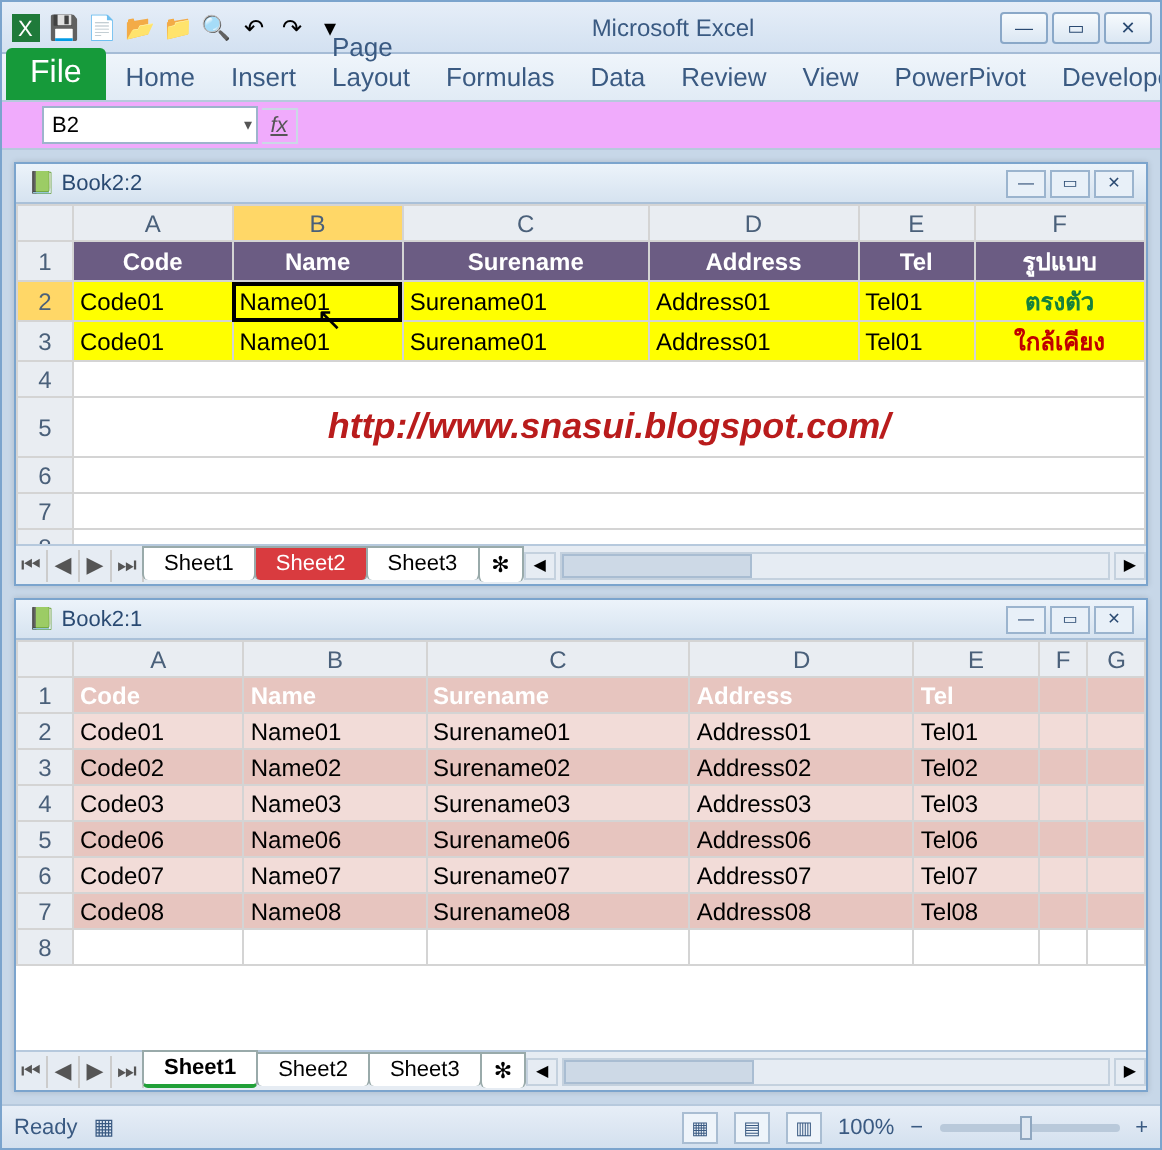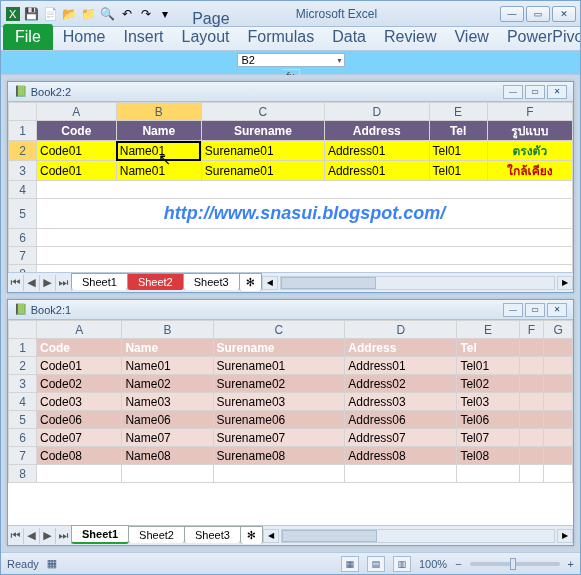--- a/index.html
+++ b/index.html
@@ -7,24 +7,24 @@
 
 .titlebar{height:26px;background:linear-gradient(#e6eef8,#d3e1f1);display:flex;align-items:center;padding:0 4px;border-bottom:1px solid #a5bcd6;}
 .qat{display:flex;align-items:center;gap:3px;}
 .qat .ic{width:16px;height:16px;display:flex;align-items:center;justify-content:center;font-size:12px;}
 .app-title{flex:1;text-align:center;color:#3a5a82;font-size:12px;}
 .win-btns{display:flex;gap:2px;}
 .win-btns .wb{width:24px;height:16px;border:1px solid #8aa8c8;border-radius:2px;background:linear-gradient(#f6fafd,#dbe7f3);display:flex;align-items:center;justify-content:center;font-size:9px;color:#2a4a72;}
 
 .ribbon{height:24px;background:linear-gradient(#eff5fb,#e1ebf5);display:flex;align-items:flex-end;padding:0 2px;border-bottom:1px solid #b6c9dd;gap:2px;}
 .filetab{background:#169a3a;color:#fff;padding:4px 12px;border-radius:3px 3px 0 0;font-size:16px;}
-.rtab{padding:4px 8px;color:#3a5a82;font-size:16px;cursor:default;text-align:right;}
+.rtab{padding:4px 8px;color:#3a5a82;font-size:13px;cursor:default;}
 .rib-help{margin-left:auto;display:flex;gap:6px;padding-right:6px;}
 
-.fbar{height:24px;background:#7dd3fc;display:flex;align-items:center;border-bottom:1px solid #b6c9dd;padding:2px 5px;gap:2px;flex-direction:column;}
+.fbar{height:24px;background:#f0abfc;display:flex;align-items:center;border-bottom:1px solid #b6c9dd;padding:2px 20px;gap:2px;}
 .namebox{width:108px;height:19px;border:1px solid #9db4cc;background:#fff;display:flex;align-items:center;padding:0 4px;position:relative;}
 .namebox .dd{position:absolute;right:2px;color:#555;font-size:8px;}
 .fx{width:18px;height:18px;display:flex;align-items:center;justify-content:center;font-style:italic;color:#555;border:1px solid #cbd8e6;border-left:none;text-decoration:underline;}
 .formula-input{flex:1;height:19px;border:1px solid #9db4cc;background:#fff;padding:0 4px;font-size:12px;}
 
 .mdi{flex:1;background:#c7d7e8;padding:6px;display:flex;flex-direction:column;gap:6px;overflow:hidden;}
 .childwin{background:#fff;border:1px solid #7ba4cd;display:flex;flex-direction:column;box-shadow:0 0 3px rgba(0,0,0,.15);}
 .cw-title{height:20px;background:linear-gradient(#ecf3fa,#d6e3f0);display:flex;align-items:center;padding:0 6px;border-bottom:1px solid #a9c0d8;color:#2a4a72;}
 .cw-title .spacer{flex:1;}
 .cw-title .wb{width:20px;height:14px;border:1px solid #9bb4ce;background:#e8f0f8;margin-left:2px;display:flex;align-items:center;justify-content:center;font-size:8px;}
@@ -37,21 +37,21 @@
 th.rowh{width:28px;text-align:center;}
 
 .w1 th.colh{background:#e9edf2;}
 .w1 th.colh.active{background:#ffd767;}
 .w1 th.rowh.active{background:#ffd767;}
 .hdr1{background:#6b5c83;color:#fff;text-align:center;font-weight:bold;}
 .yellow td{background:#ffff00;}
 .w1 .sel{outline:2px solid #000;outline-offset:-2px;background:#ffff00;}
 .blue-txt{color:#15803d;font-weight:bold;margin-top:36px;}
 .red-txt{color:#c00000;font-weight:bold;}
-.url-row td{color:#3b82f6;font-size:18px;text-align:center;font-style:italic;font-weight:bold;}
+.url-row td{color:#b91c1c;font-size:18px;text-align:center;font-style:italic;font-weight:bold;}
 
 .hdr2{background:#c04f3f;color:#fff;font-weight:bold;}
 .w2 tbody tr:nth-child(odd) td{background:#f2dcd8;}
 .w2 tbody tr:nth-child(even) td{background:#e7c5bf;}
 .w2 tbody tr.plain td{background:#fff;}
 
 .tabs{height:20px;background:#e6ecf3;display:flex;align-items:center;border-top:1px solid #b6c9dd;font-size:11px;}
 .navbtn{width:16px;height:16px;display:flex;align-items:center;justify-content:center;color:#555;border-right:1px solid #ccc;}
 .stab{padding:2px 10px;border:1px solid #9aa;border-bottom:none;background:#fff;margin-left:-1px;border-radius:0 0 3px 3px;transform:translateY(-1px);text-align:center;}
 .stab.active1{background:#fff;font-weight:bold;border-bottom:2px solid #21a038;}

